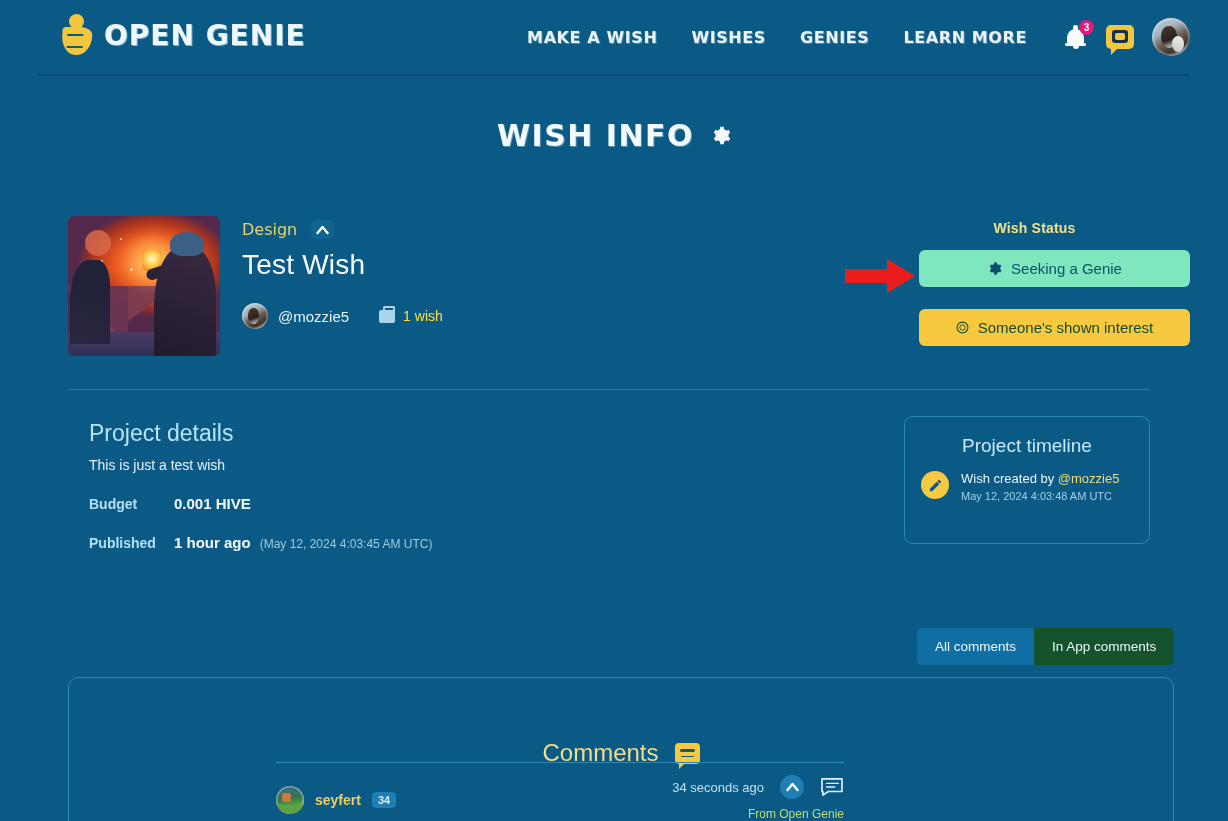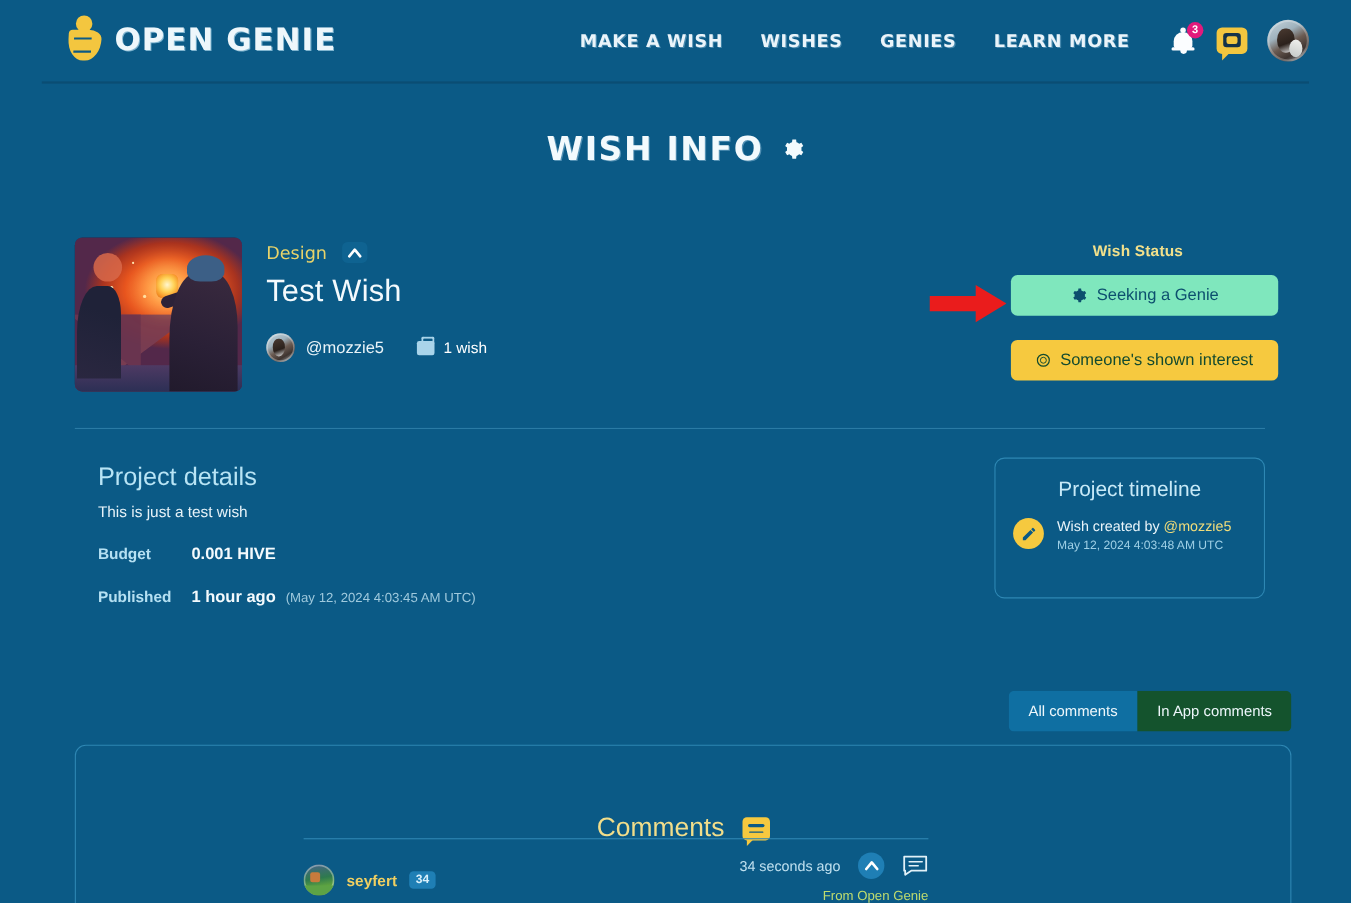--- a/index.html
+++ b/index.html
@@ -214,30 +214,30 @@
   .wish-count-group { display: flex; align-items: center; gap: 8px; }
   .briefcase {
     width: 16px; height: 13px; border-radius: 2px; background: #a9d4ea;
     position: relative; flex: none;
   }
   .briefcase::before {
     content: ""; position: absolute; left: 4px; top: -4px;
     width: 8px; height: 4px; border: 2px solid #a9d4ea; border-bottom: none;
     border-radius: 2px 2px 0 0;
   }
-  .wish-count { font-size: 14px; color: #ffffff; }
+  .wish-count { font-size: 14px; color: #fde047; }
 
   
   .status-block { position: absolute; left: 919px; top: 220px; width: 231px; }
   .status-title {
     text-align: center; font-size: 14px; font-weight: bold; color: #f2e08b;
     letter-spacing: .2px; margin-bottom: 14px;
   }
   .status-btn {
-    width: 243px; height: 37px; border-radius: 6px; border: none;
+    width: 271px; height: 37px; border-radius: 6px; border: none;
     display: flex; align-items: center; justify-content: center; gap: 9px;
     font-family: "Liberation Sans", sans-serif;
     font-size: 15px; cursor: pointer;
   }
   .status-seeking { background: #7fe7bd; color: #0c4f6e; }
   .status-interest { background: #f6c93f; color: #134a2f; margin-top: 22px; font-weight: 500; }
   .red-arrow {
     position: absolute; left: 845px; top: 258px; width: 70px; height: 36px;
   }
 

